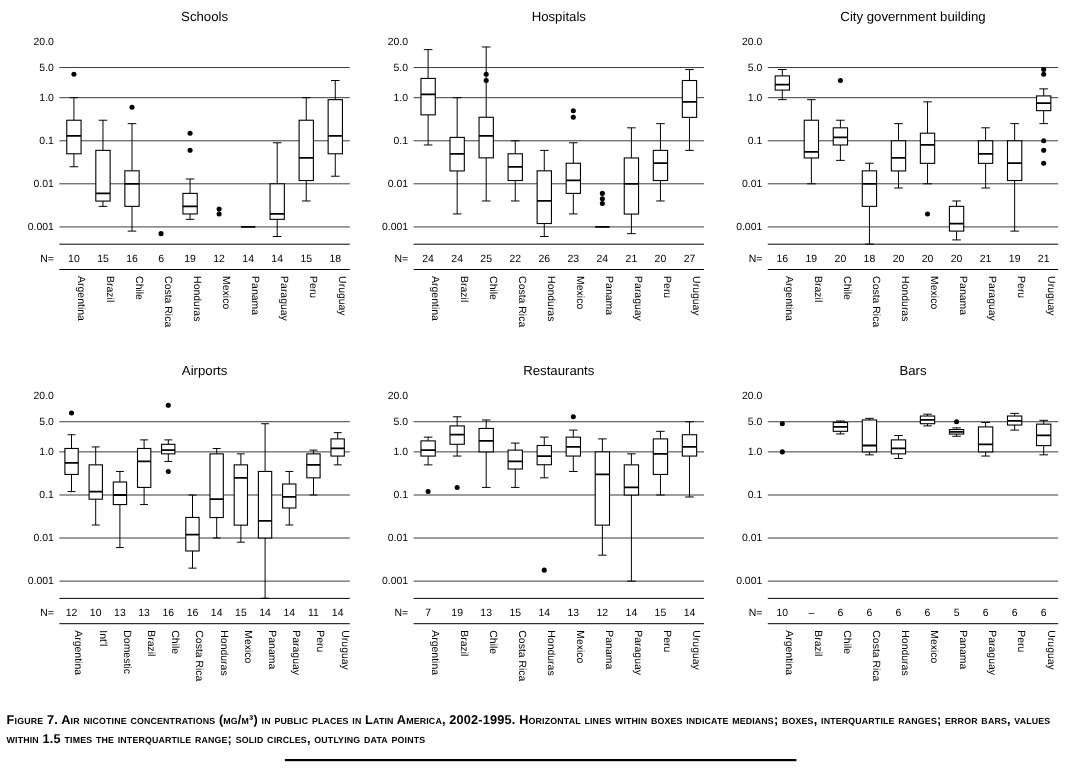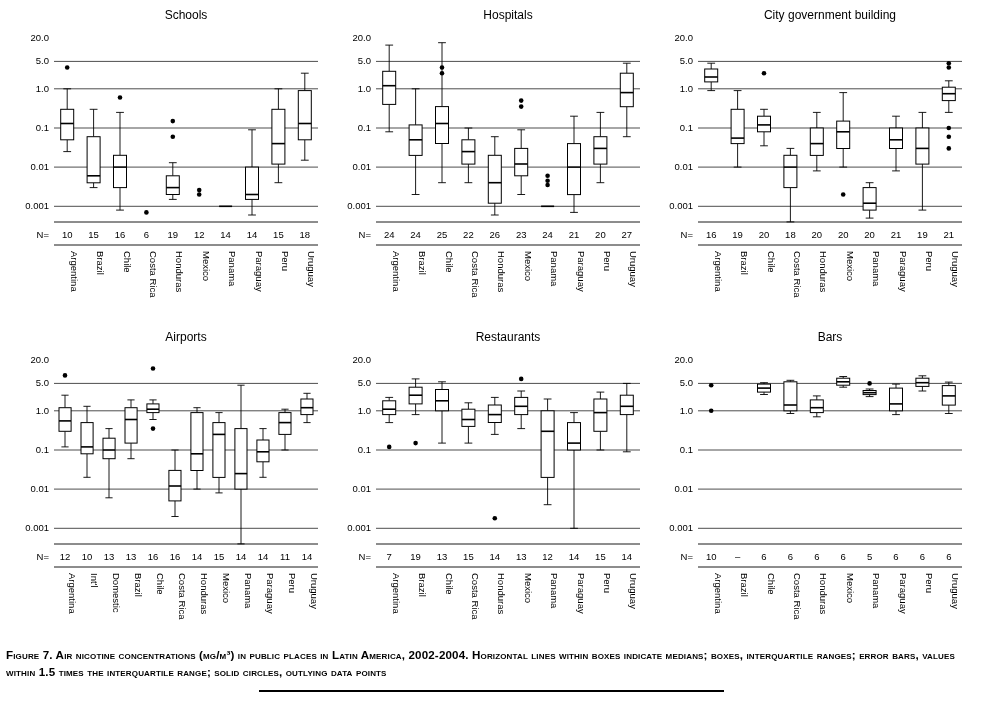--- a/index.html
+++ b/index.html
@@ -741,15 +741,15 @@
         <g>
           <line x1="296.79999999999995" y1="59.6" x2="296.79999999999995" y2="56.1" stroke="#000" stroke-width="0.9"></line>
           <line x1="292.9" y1="56.1" x2="300.7" y2="56.1" stroke="#000" stroke-width="0.9"></line>
           <line x1="296.79999999999995" y1="79.0" x2="296.79999999999995" y2="87.5" stroke="#000" stroke-width="0.9"></line>
           <line x1="292.9" y1="87.5" x2="300.7" y2="87.5" stroke="#000" stroke-width="0.9"></line>
           <rect x="290.3" y="59.6" width="13.0" height="19.5" fill="#fff" stroke="#000" stroke-width="1"></rect>
           <line x1="290.3" y1="69.9" x2="303.3" y2="69.9" stroke="#000" stroke-width="1.6"></line>
         </g>
       </svg>
     </div>
-  <p class="caption"><span>Figure 7.</span><span> Air nicotine concentrations (µg/m³) in public places in Latin America, 2002-2004. Horizontal lines within boxes indicate medians; boxes, interquartile ranges; error bars, values within 1.5 times the interquartile range; solid circles, outlying data points</span></p>
+  <p class="caption"><span>Figure 7.</span><span> Air nicotine concentrations (µg/m³) in public places in Latin America, 2002-1995. Horizontal lines within boxes indicate medians; boxes, interquartile ranges; error bars, values within 1.5 times the interquartile range; solid circles, outlying data points</span></p>
   <div class="bottom-rule"></div>
 </div>
 
 </body></html>

